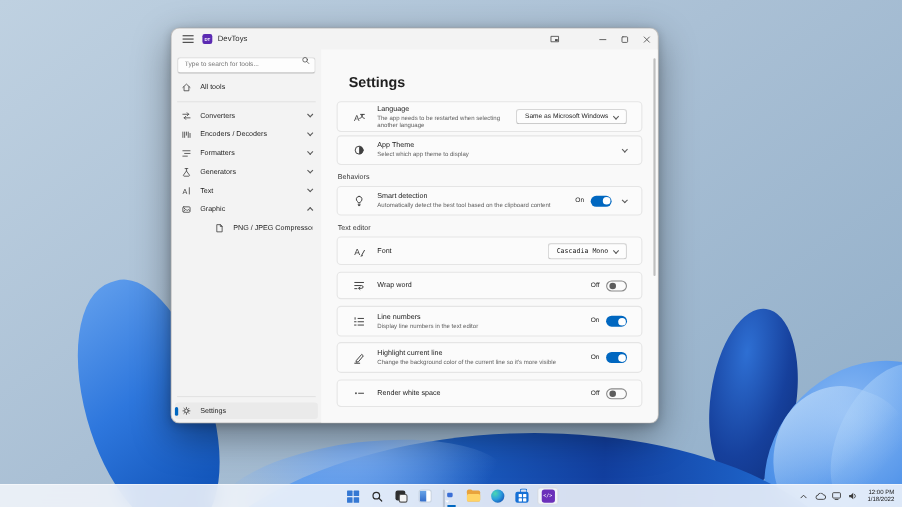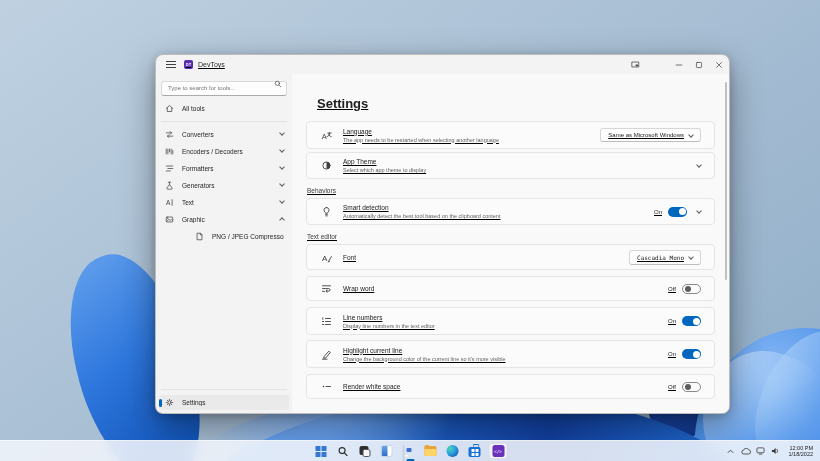--- a/index.html
+++ b/index.html
@@ -21,23 +21,23 @@
   .ball-right { left:646px; top:280px; width:78px; height:165px; border-radius:50%; transform:rotate(8deg);
     background:radial-gradient(ellipse at 35% 25%, #2e6fd3 0%, #16409c 55%, #0e2f7c 100%); }
   .petal-right { left:698px; top:325px; width:195px; height:210px; border-radius:60% 40% 50% 50%; transform:rotate(18deg);
     background:radial-gradient(ellipse at 30% 30%, #8cbbf5 0%, #4c90e8 45%, #2264c8 85%); }
   .ridge1 { left:702px; top:352px; width:125px; height:135px; border-radius:50% 50% 40% 60%; transform:rotate(20deg);
     background:linear-gradient(115deg, rgba(195,222,250,.85), rgba(195,222,250,0) 55%); }
   .ridge2 { left:762px; top:326px; width:92px; height:150px; border-radius:50%; transform:rotate(26deg);
     background:linear-gradient(105deg, rgba(170,208,248,.7), rgba(170,208,248,0) 60%); }
 
   
-  .window { position:absolute; z-index:2; left:155px; top:54px; width:575px; height:360px;
+  .window { position:absolute; z-index:2; left:155px; top:25px; width:444px; height:360px;
     background:#f3f3f3; border:1px solid rgba(90,90,90,.35); border-radius:8px;
-    box-shadow:0 12px 34px rgba(0,0,0,.38), 0 2px 8px rgba(0,0,0,.18); overflow:hidden;text-decoration:underline; }
+    box-shadow:0 12px 34px rgba(0,0,0,.38), 0 2px 8px rgba(0,0,0,.18); overflow:hidden; }
 
   .titlebar { height:19px; display:flex; align-items:center; padding:0 0 0 7px; }
   .hamburger { width:16px; height:13px; display:flex; flex-direction:column; justify-content:center; gap:2px; padding:0 3px; }
   .hamburger i { display:block; height:1px; background:#404040; }
   .applogo { width:9px; height:9px; border-radius:2px; background:#5b2ab2; margin:0 5px 0 5px;
     color:#fff; font-size:4px; display:flex; align-items:center; justify-content:center; font-weight:bold; }
   .apptitle { font-size:7px; color:#2b2b2b; }
   .tb-spacer { flex:1; }
   .tb-btn { width:20px; height:19px; display:flex; align-items:center; justify-content:center; color:#333; }
   .tb-btn svg { display:block; }

